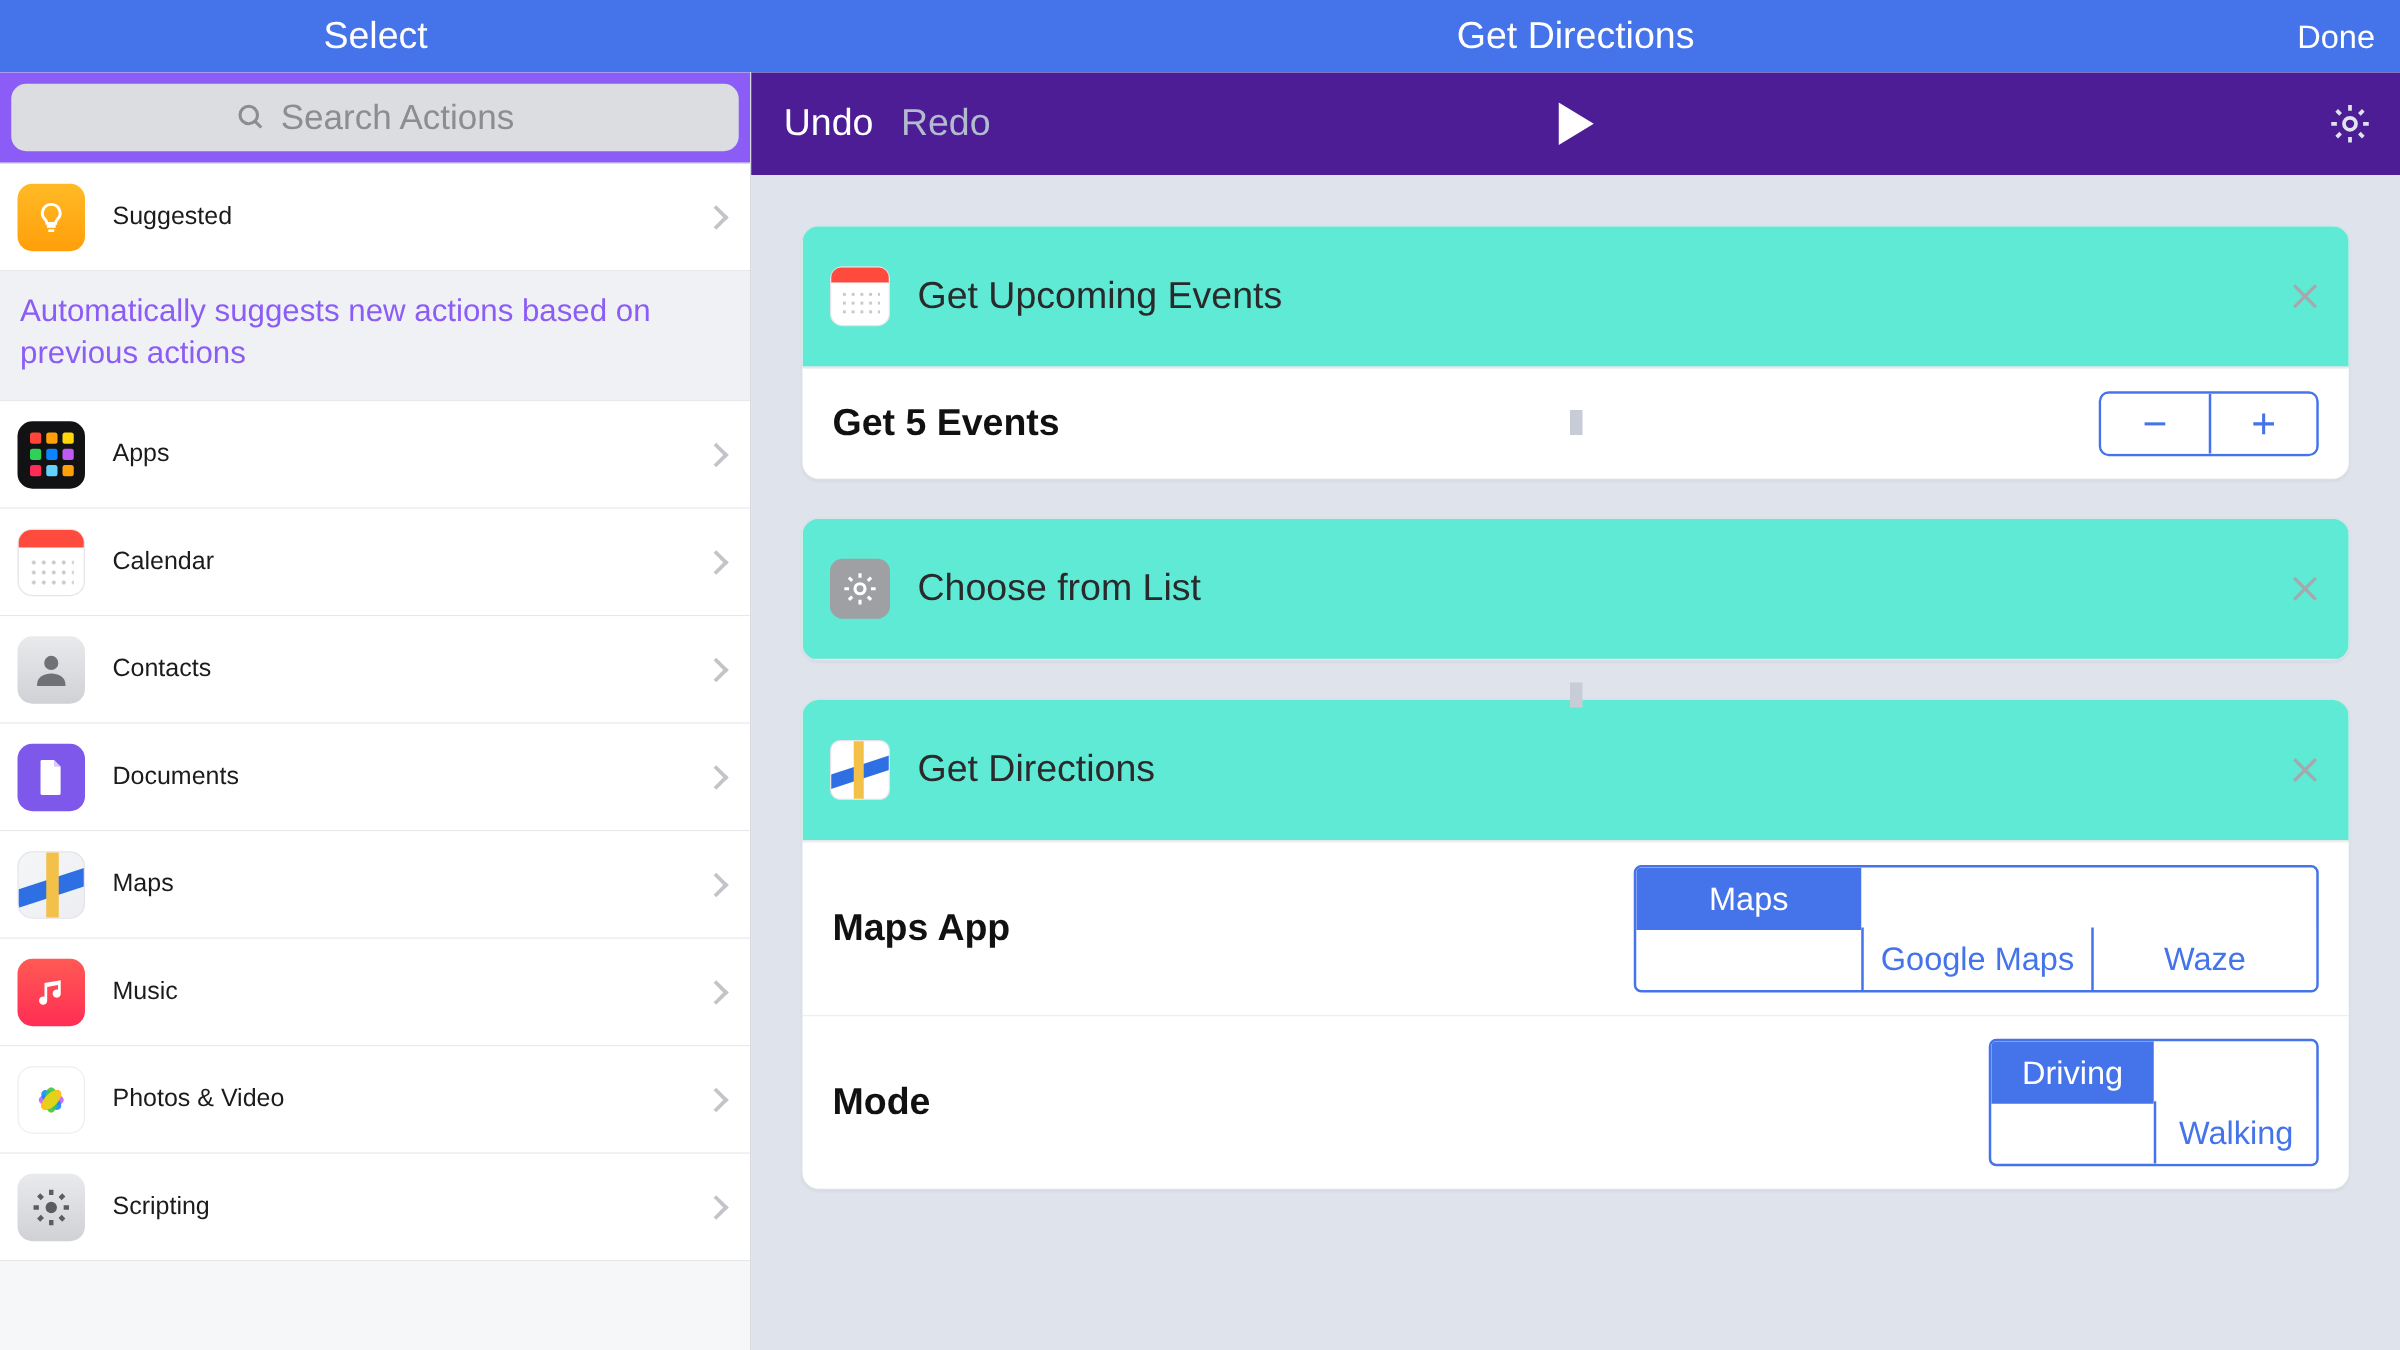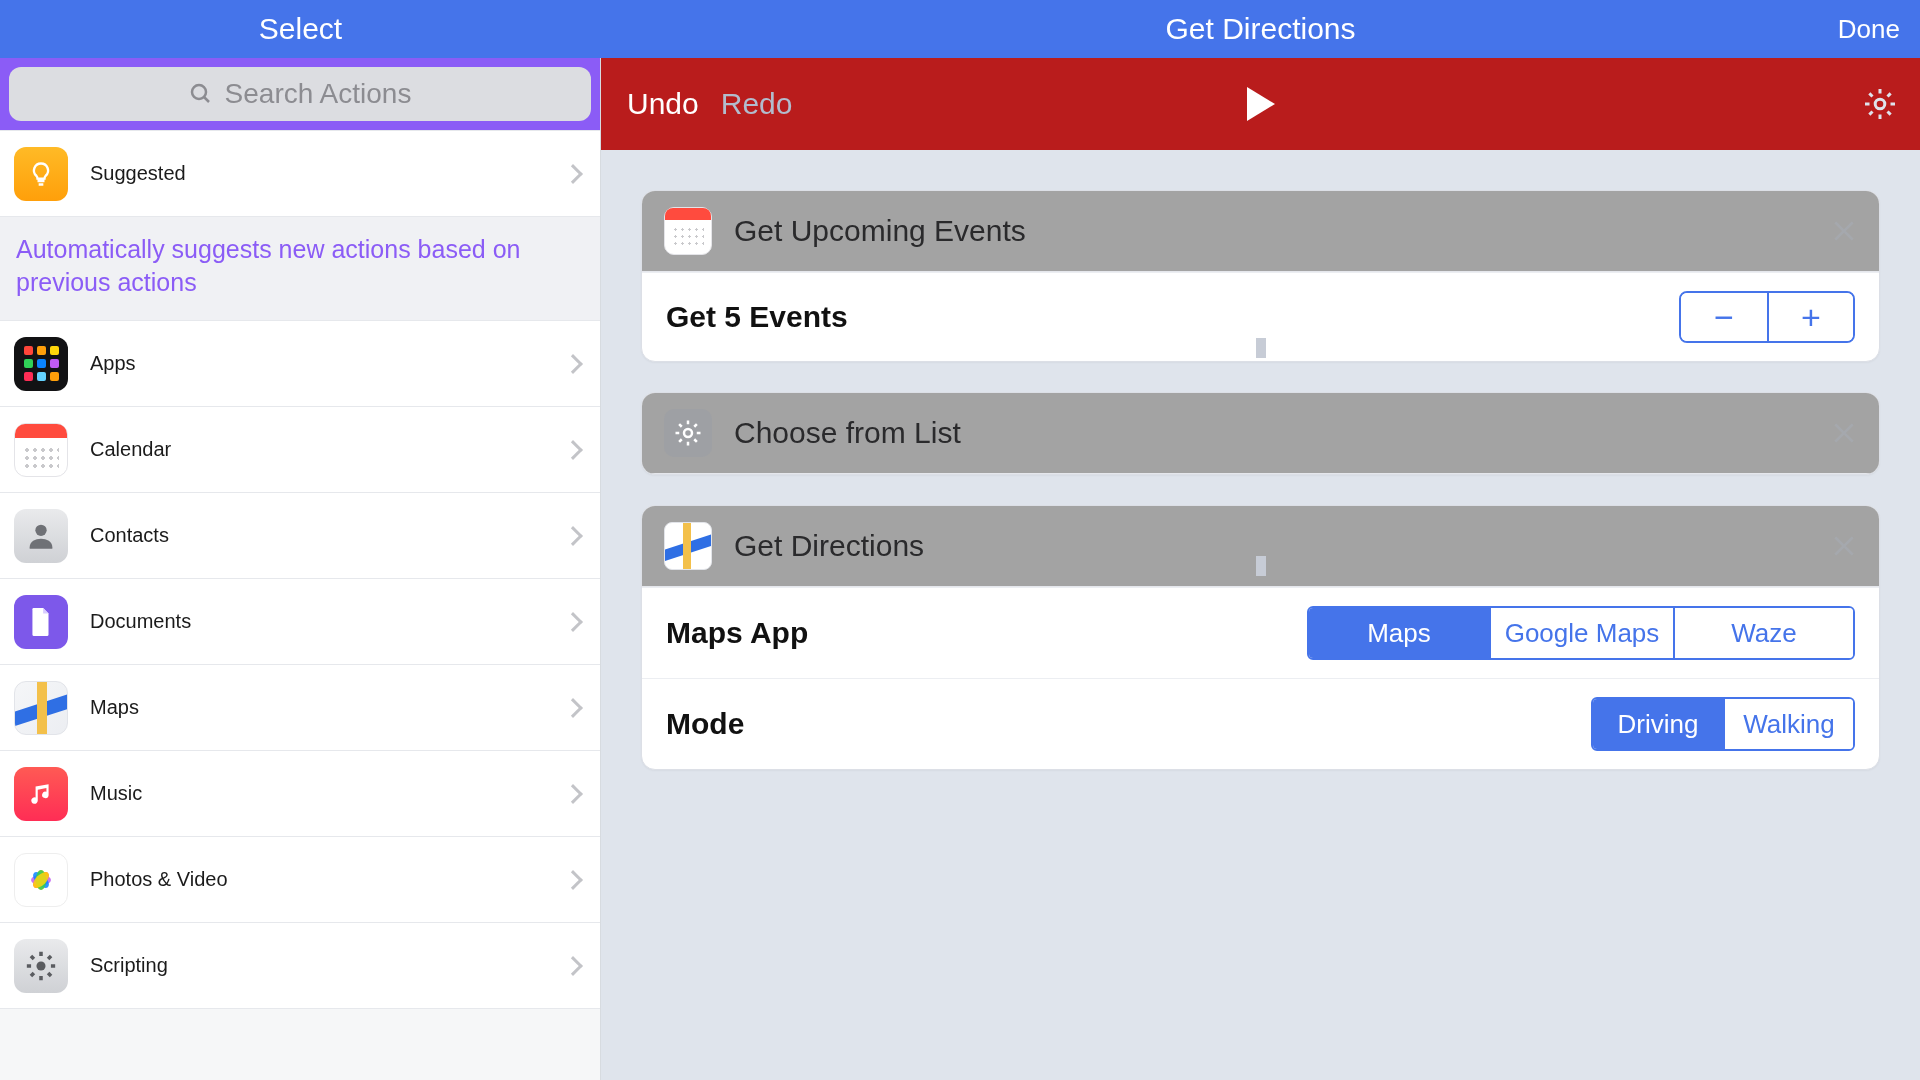--- a/index.html
+++ b/index.html
@@ -59,22 +59,22 @@
   }
   .editor {
     flex: 1;
     display: flex;
     flex-direction: column;
     background: #dfe4ec;
     position: relative;
   }
 
   .toolbar {
-    height: 92px;
-    background: #b91c1c;
+    height: 82px;
+    background: #4c1d95;
     display: flex;
     align-items: center;
     position: relative;
     padding: 0 26px;
   }
   .tool-undo, .tool-redo {
     font-size: 30px;
     margin-right: 22px;
     cursor: pointer;
   }
@@ -159,24 +159,24 @@
   }
   .card {
     background: #fff;
     border-radius: 14px;
     border: 1px solid #dcdfe6;
     margin-bottom: 30px;
     overflow: hidden;
     box-shadow: 0 1px 2px rgba(0,0,0,0.04);
   }
   .card-head {
-    background: #a3a3a3;
-    display: flex;
-    align-items: center;
-    padding: 16px 22px;
+    background: #5eead4;
+    display: flex;
+    align-items: center;
+    padding: 32px 22px;
     border-bottom: 1px solid #e5e7ec;
   }
   .card-icon {
     width: 48px; height: 48px; border-radius: 10px;
     margin-right: 22px;
     display:flex; align-items:center; justify-content:center;
     flex-shrink:0;
   }
   .card-title { font-size: 30px; color: #2a2a2c; flex:1; }
   .card-close {
@@ -235,21 +235,21 @@
   }
   .seg .opt {
     padding: 0 0;
     height: 50px;
     min-width: 130px;
     display:flex; align-items:center; justify-content:center;
     font-size: 26px;
     background:#fff; color:#4574ea;
     cursor:pointer;
   }
-  .seg .opt + .opt { border-left: 2px solid #4574ea; }
+  .seg .opt + .opt { border-left: 2px solid #4574ea; margin-top: 48px; }
   .seg .opt.sel { background:#4574ea; color:#fff; }
   .seg.wide .opt { min-width: 180px; }
   .seg .opt.gm { min-width: 184px; }
 
   
   .connector {
     position:absolute;
     left:50%;
     width: 10px; height: 20px;
     background: #c7ccd6;

